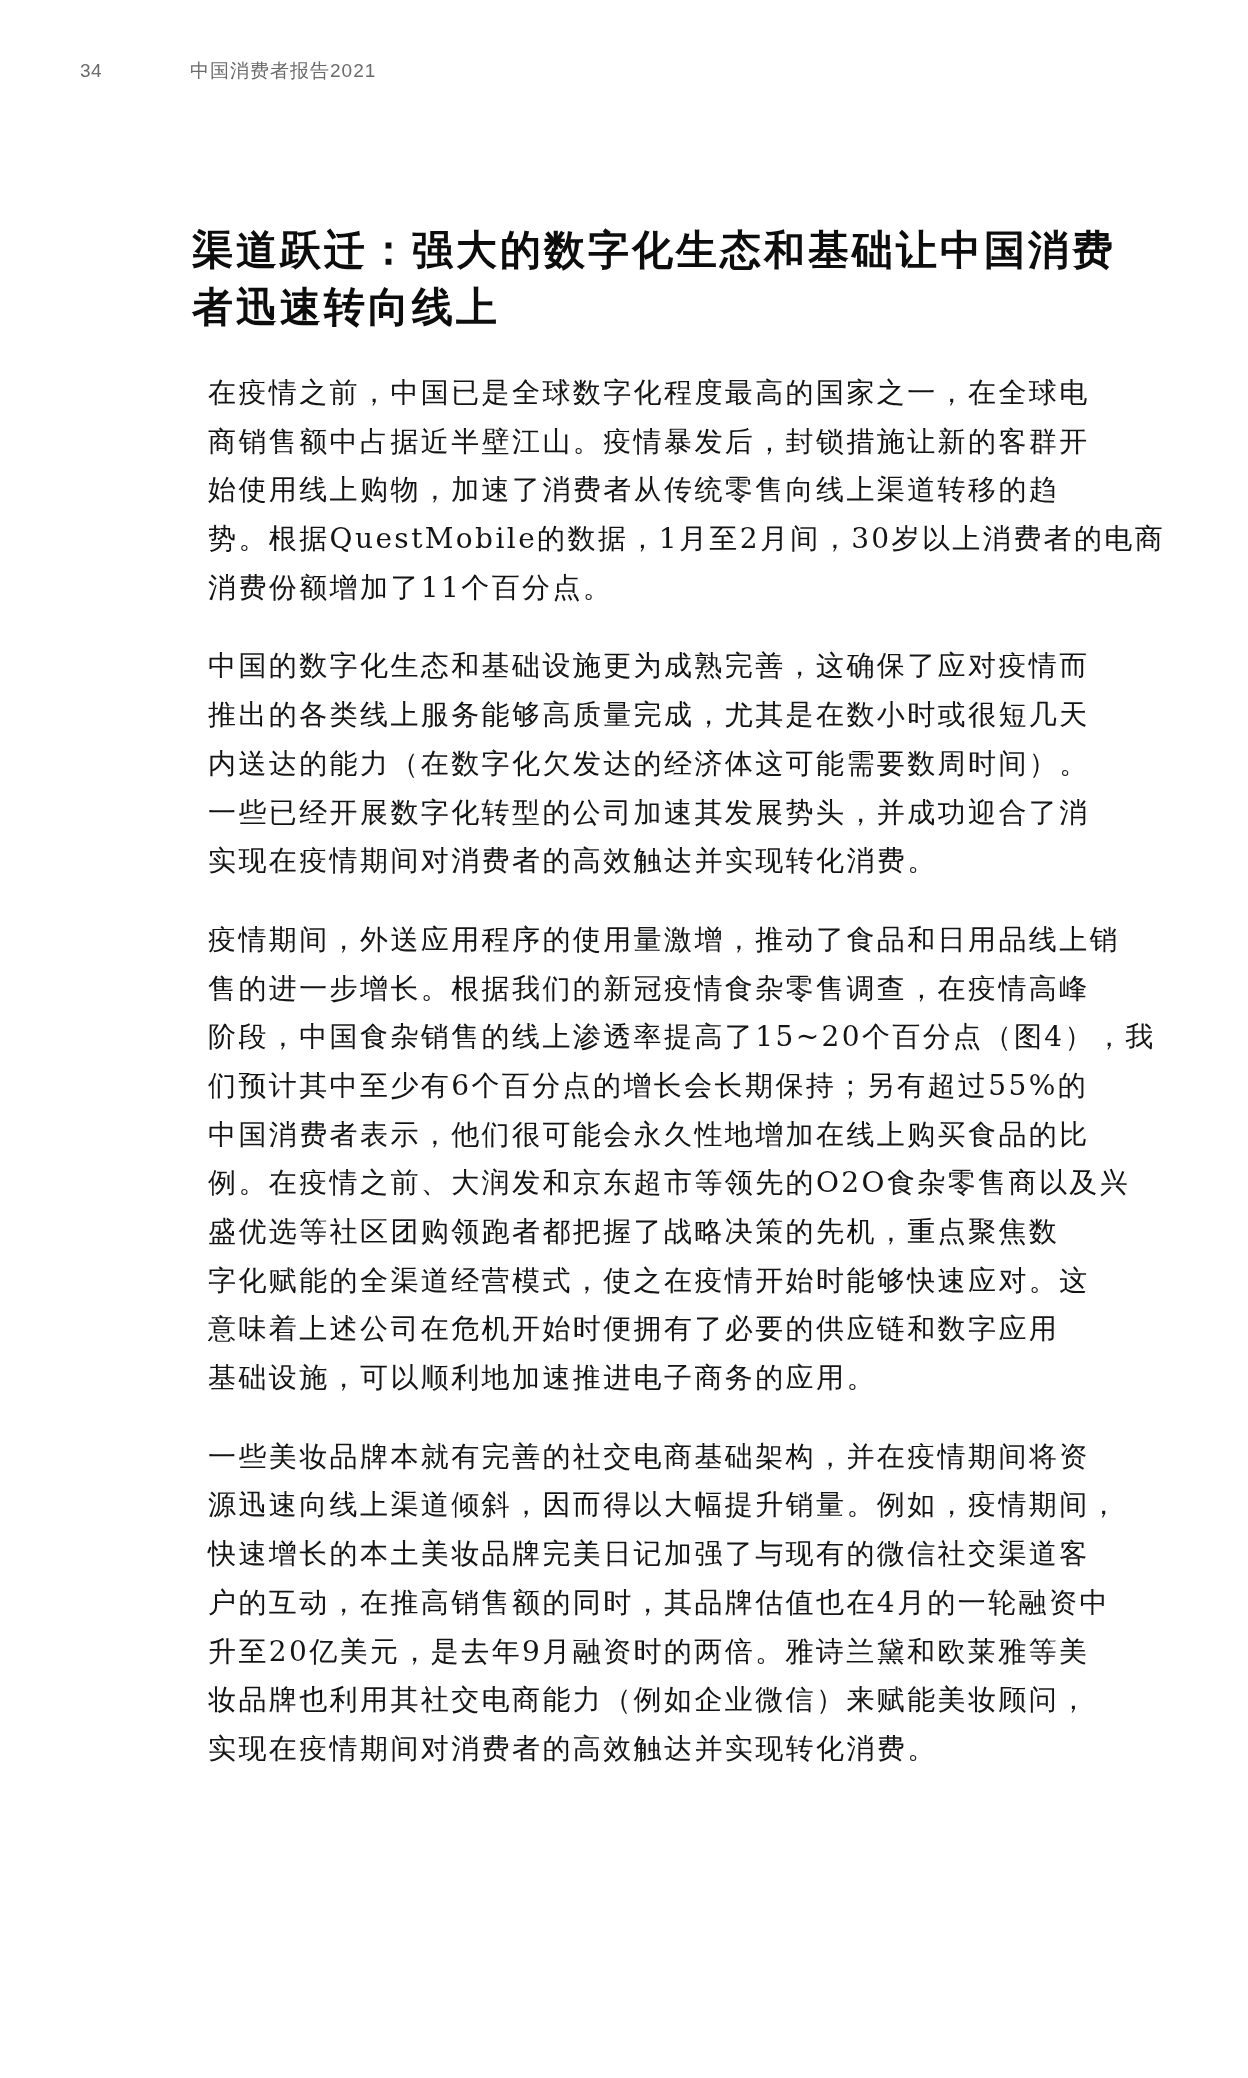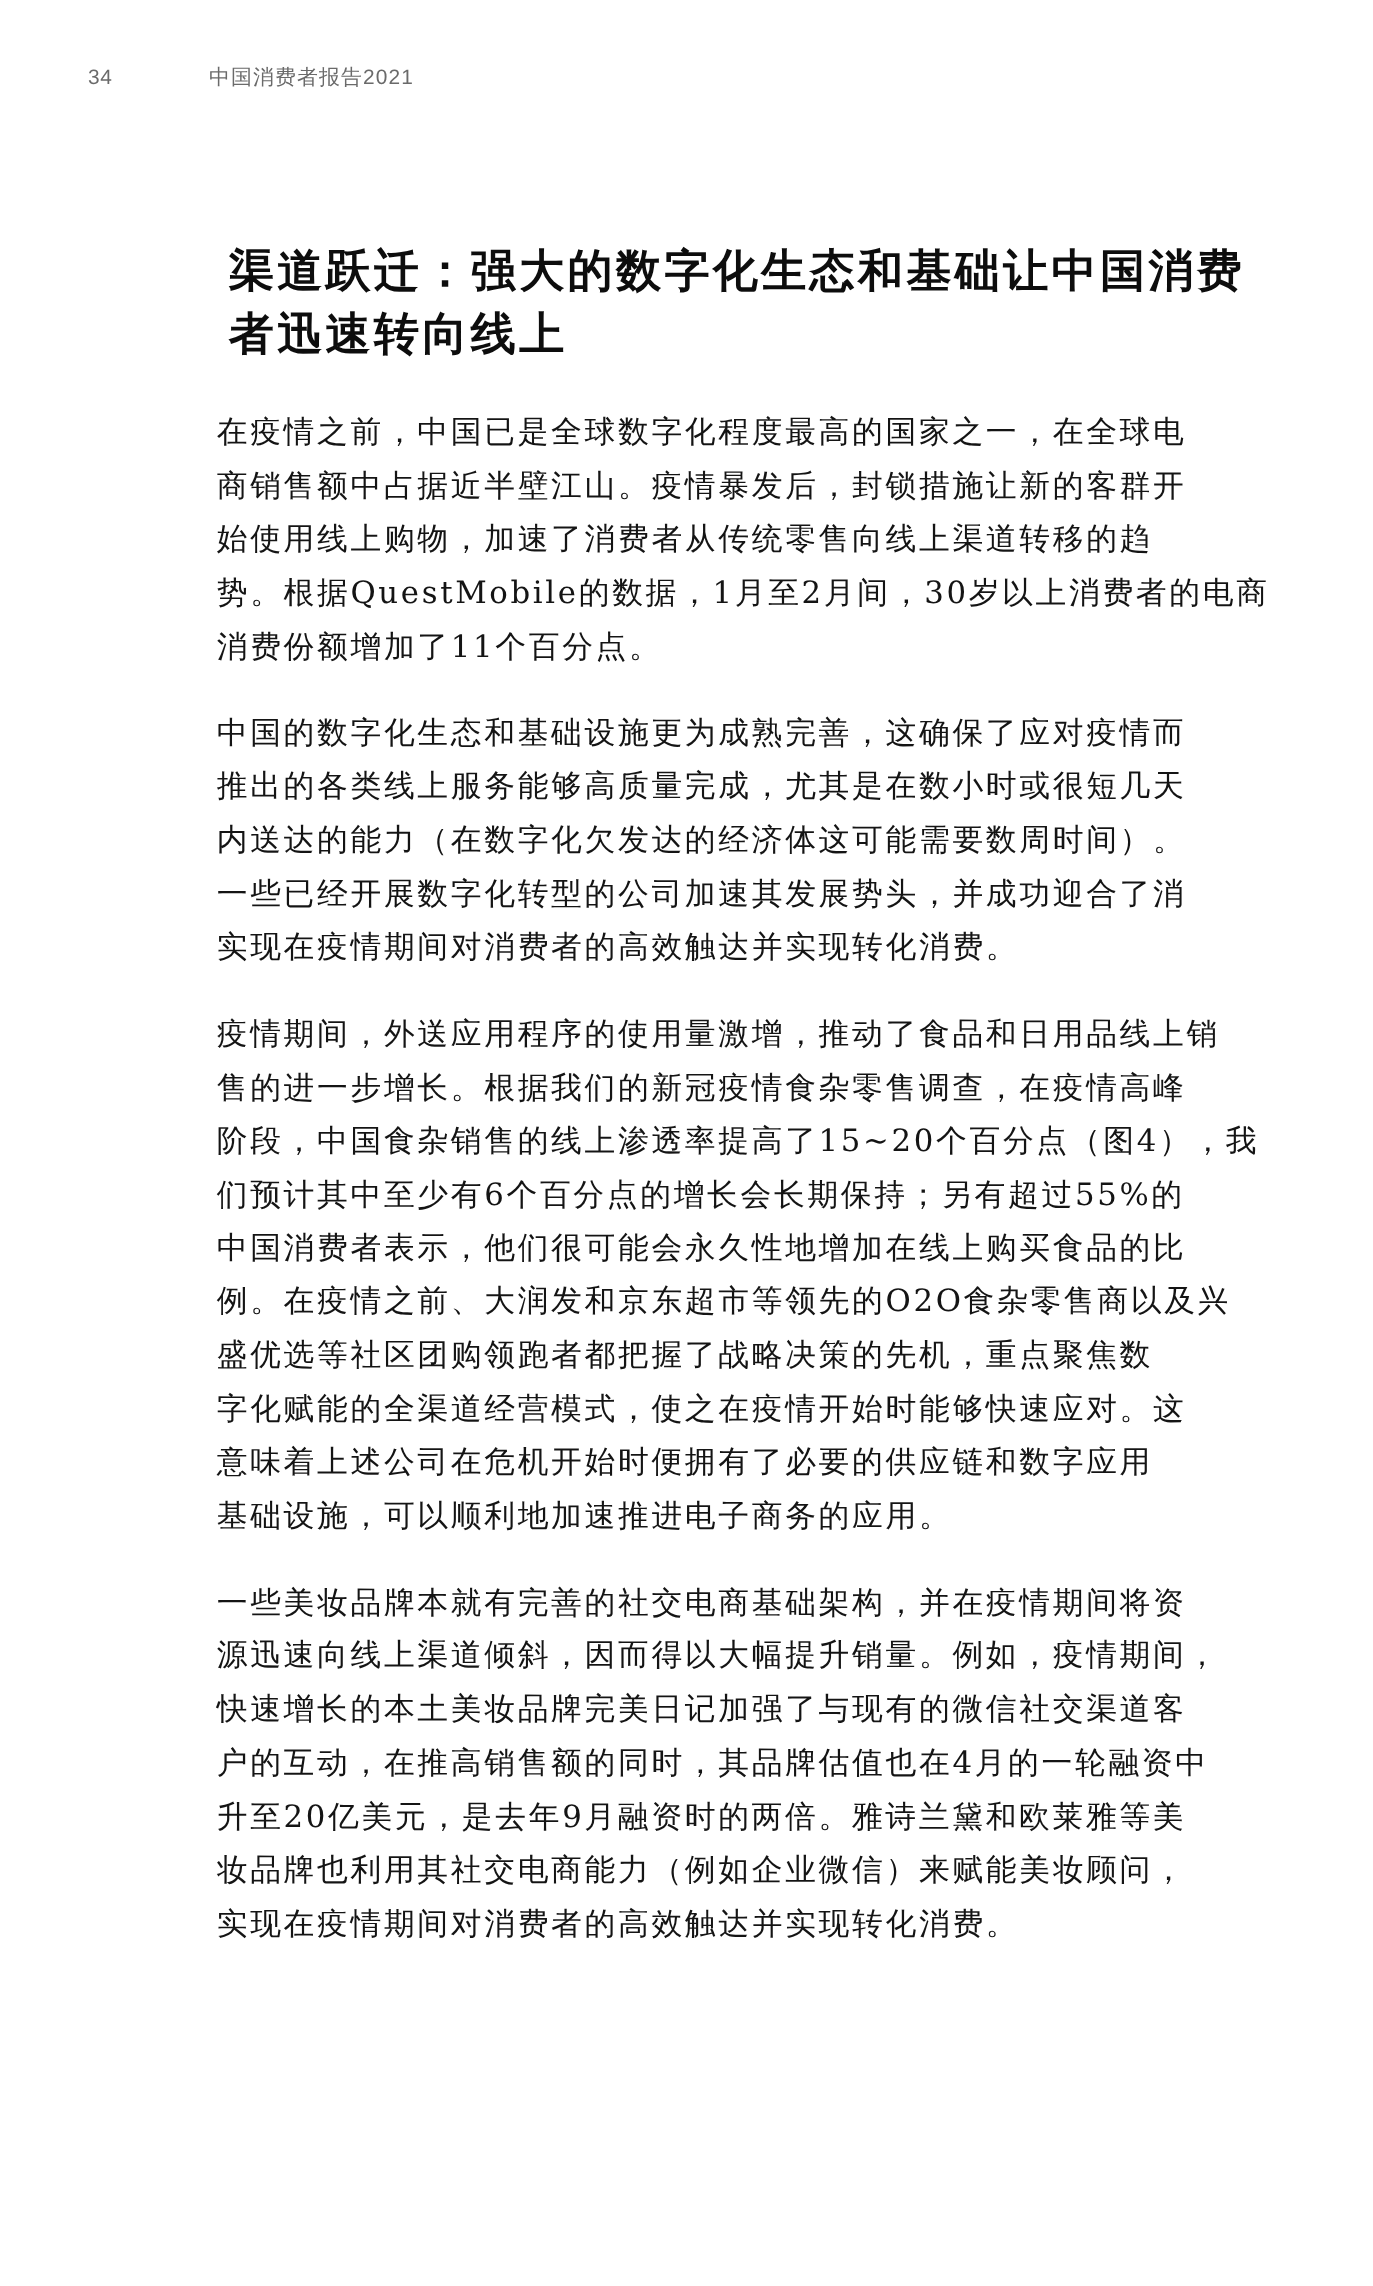--- a/index.html
+++ b/index.html
@@ -39,39 +39,39 @@
       letter-spacing: 1px;
       text-align: right;
     }
     .content {
       position: absolute;
       left: 192px;
       top: 222px;
       width: 872px;
     }
     .section-title {
-      font-family: Liberation Mono, monospace;
+      font-family: Liberation Serif, serif;
       font-weight: bold;
       font-size: 41px;
       line-height: 57px;
       letter-spacing: 3px;
       color: #0d0d0d;
-      margin: 0 0 33px 16px;
+      margin: 0 0 33px 0;
     }
     .section-title .line {
       display: block;
       white-space: nowrap;
     }
     .paragraph {
       font-family: "DejaVu Serif", "Liberation Serif", serif;
       font-size: 28px;
       line-height: 48.7px;
       letter-spacing: 2.4px;
       color: #141414;
-      margin: 0 0 30px 5px;
+      margin: 0 0 30px 16px;
     }
     .paragraph .line {
       display: block;
       white-space: nowrap;
       height: 48.7px;
     }
   </style>
 </head>
 <body>
 

